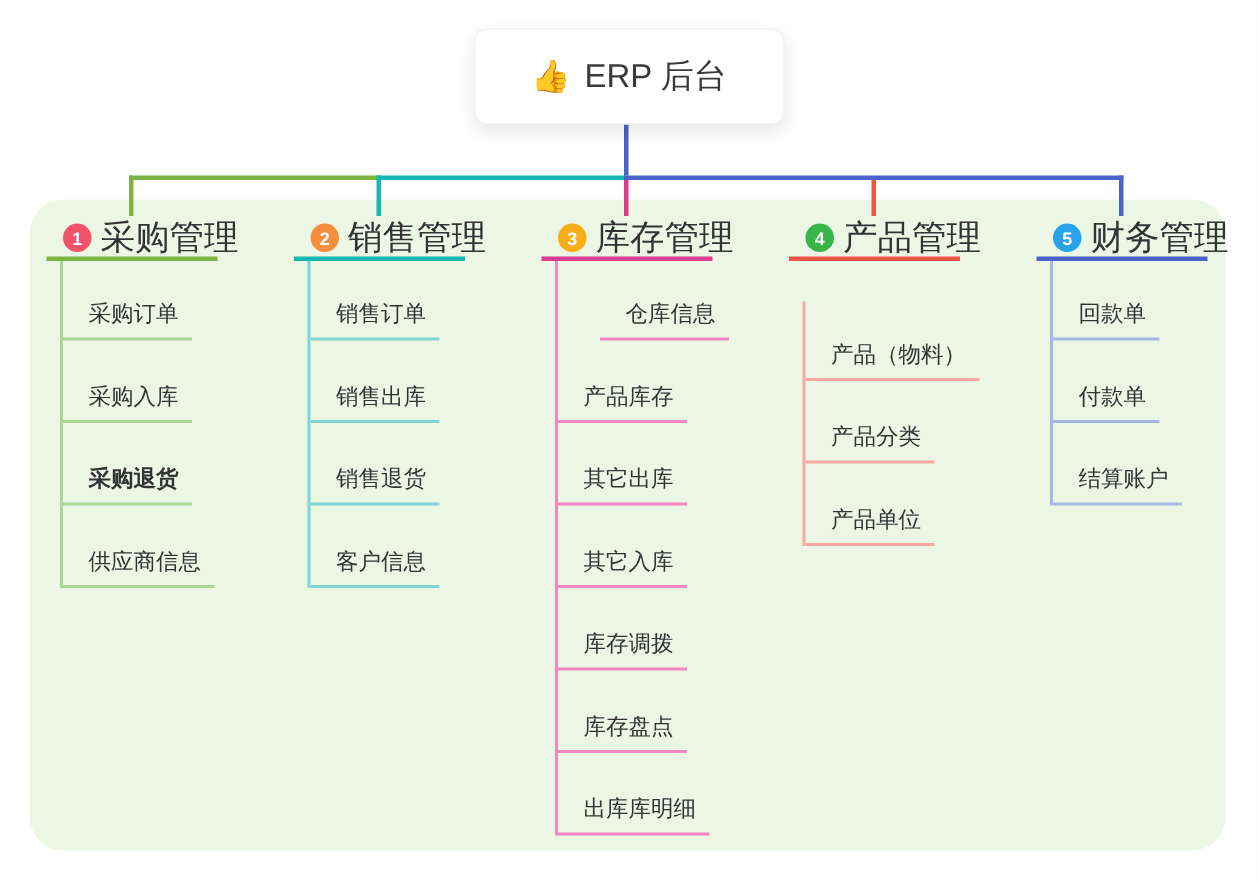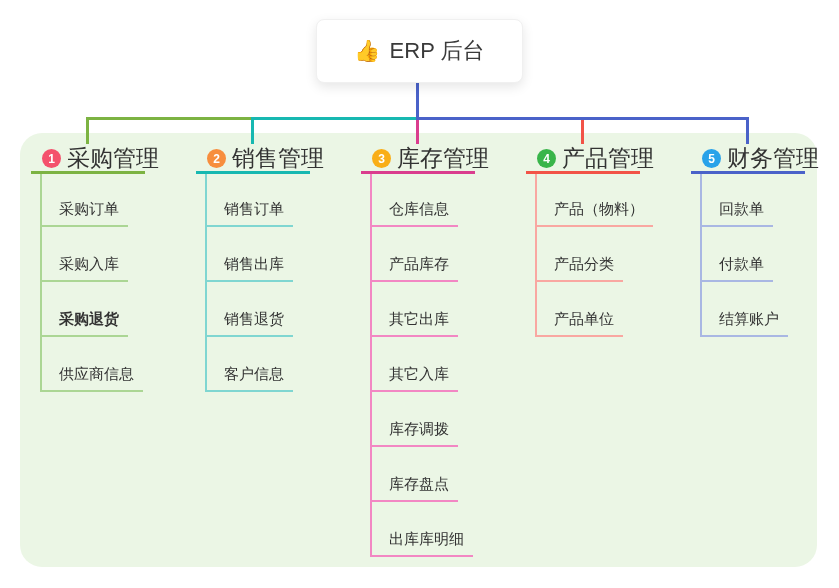--- a/index.html
+++ b/index.html
@@ -138,21 +138,21 @@
           </div>
         </div>
       </div>
       <div class="branch" style="left: 361px;">
         <div class="branch-title" style="border-bottom-color: rgb(218, 61, 142);">
           <span class="badge" style="background: rgb(249, 174, 23);">3</span>
           <span class="branch-label">库存管理</span>
         </div>
         <div class="branch-children" style="border-left-color: rgb(242, 135, 195);">
           <div class="child">
-            <span class="child-label" style="border-bottom-color: rgb(242, 135, 195);">仓库信息</span>
+            <span class="child-label" style="border-bottom-color: rgb(242, 135, 195); margin-left: 28px;">仓库信息</span>
           </div>
           <div class="child">
             <span class="child-label" style="border-bottom-color: rgb(242, 135, 195);">产品库存</span>
           </div>
           <div class="child">
             <span class="child-label" style="border-bottom-color: rgb(242, 135, 195);">其它出库</span>
           </div>
           <div class="child">
             <span class="child-label" style="border-bottom-color: rgb(242, 135, 195);">其它入库</span>
           </div>
@@ -165,21 +165,21 @@
           <div class="child">
             <span class="child-label" style="border-bottom-color: rgb(242, 135, 195);">出库库明细</span>
           </div>
         </div>
       </div>
       <div class="branch" style="left: 526px;">
         <div class="branch-title" style="border-bottom-color: rgb(242, 83, 71);">
           <span class="badge" style="background: rgb(57, 181, 74);">4</span>
           <span class="branch-label">产品管理</span>
         </div>
-        <div class="branch-children" style="border-left-color: rgb(249, 167, 161);">
+        <div class="branch-children" style="border-left-color: rgb(249, 167, 161); margin-top: 27px;">
           <div class="child">
             <span class="child-label" style="border-bottom-color: rgb(249, 167, 161);">产品（物料）</span>
           </div>
           <div class="child">
             <span class="child-label" style="border-bottom-color: rgb(249, 167, 161);">产品分类</span>
           </div>
           <div class="child">
             <span class="child-label" style="border-bottom-color: rgb(249, 167, 161);">产品单位</span>
           </div>
         </div>

